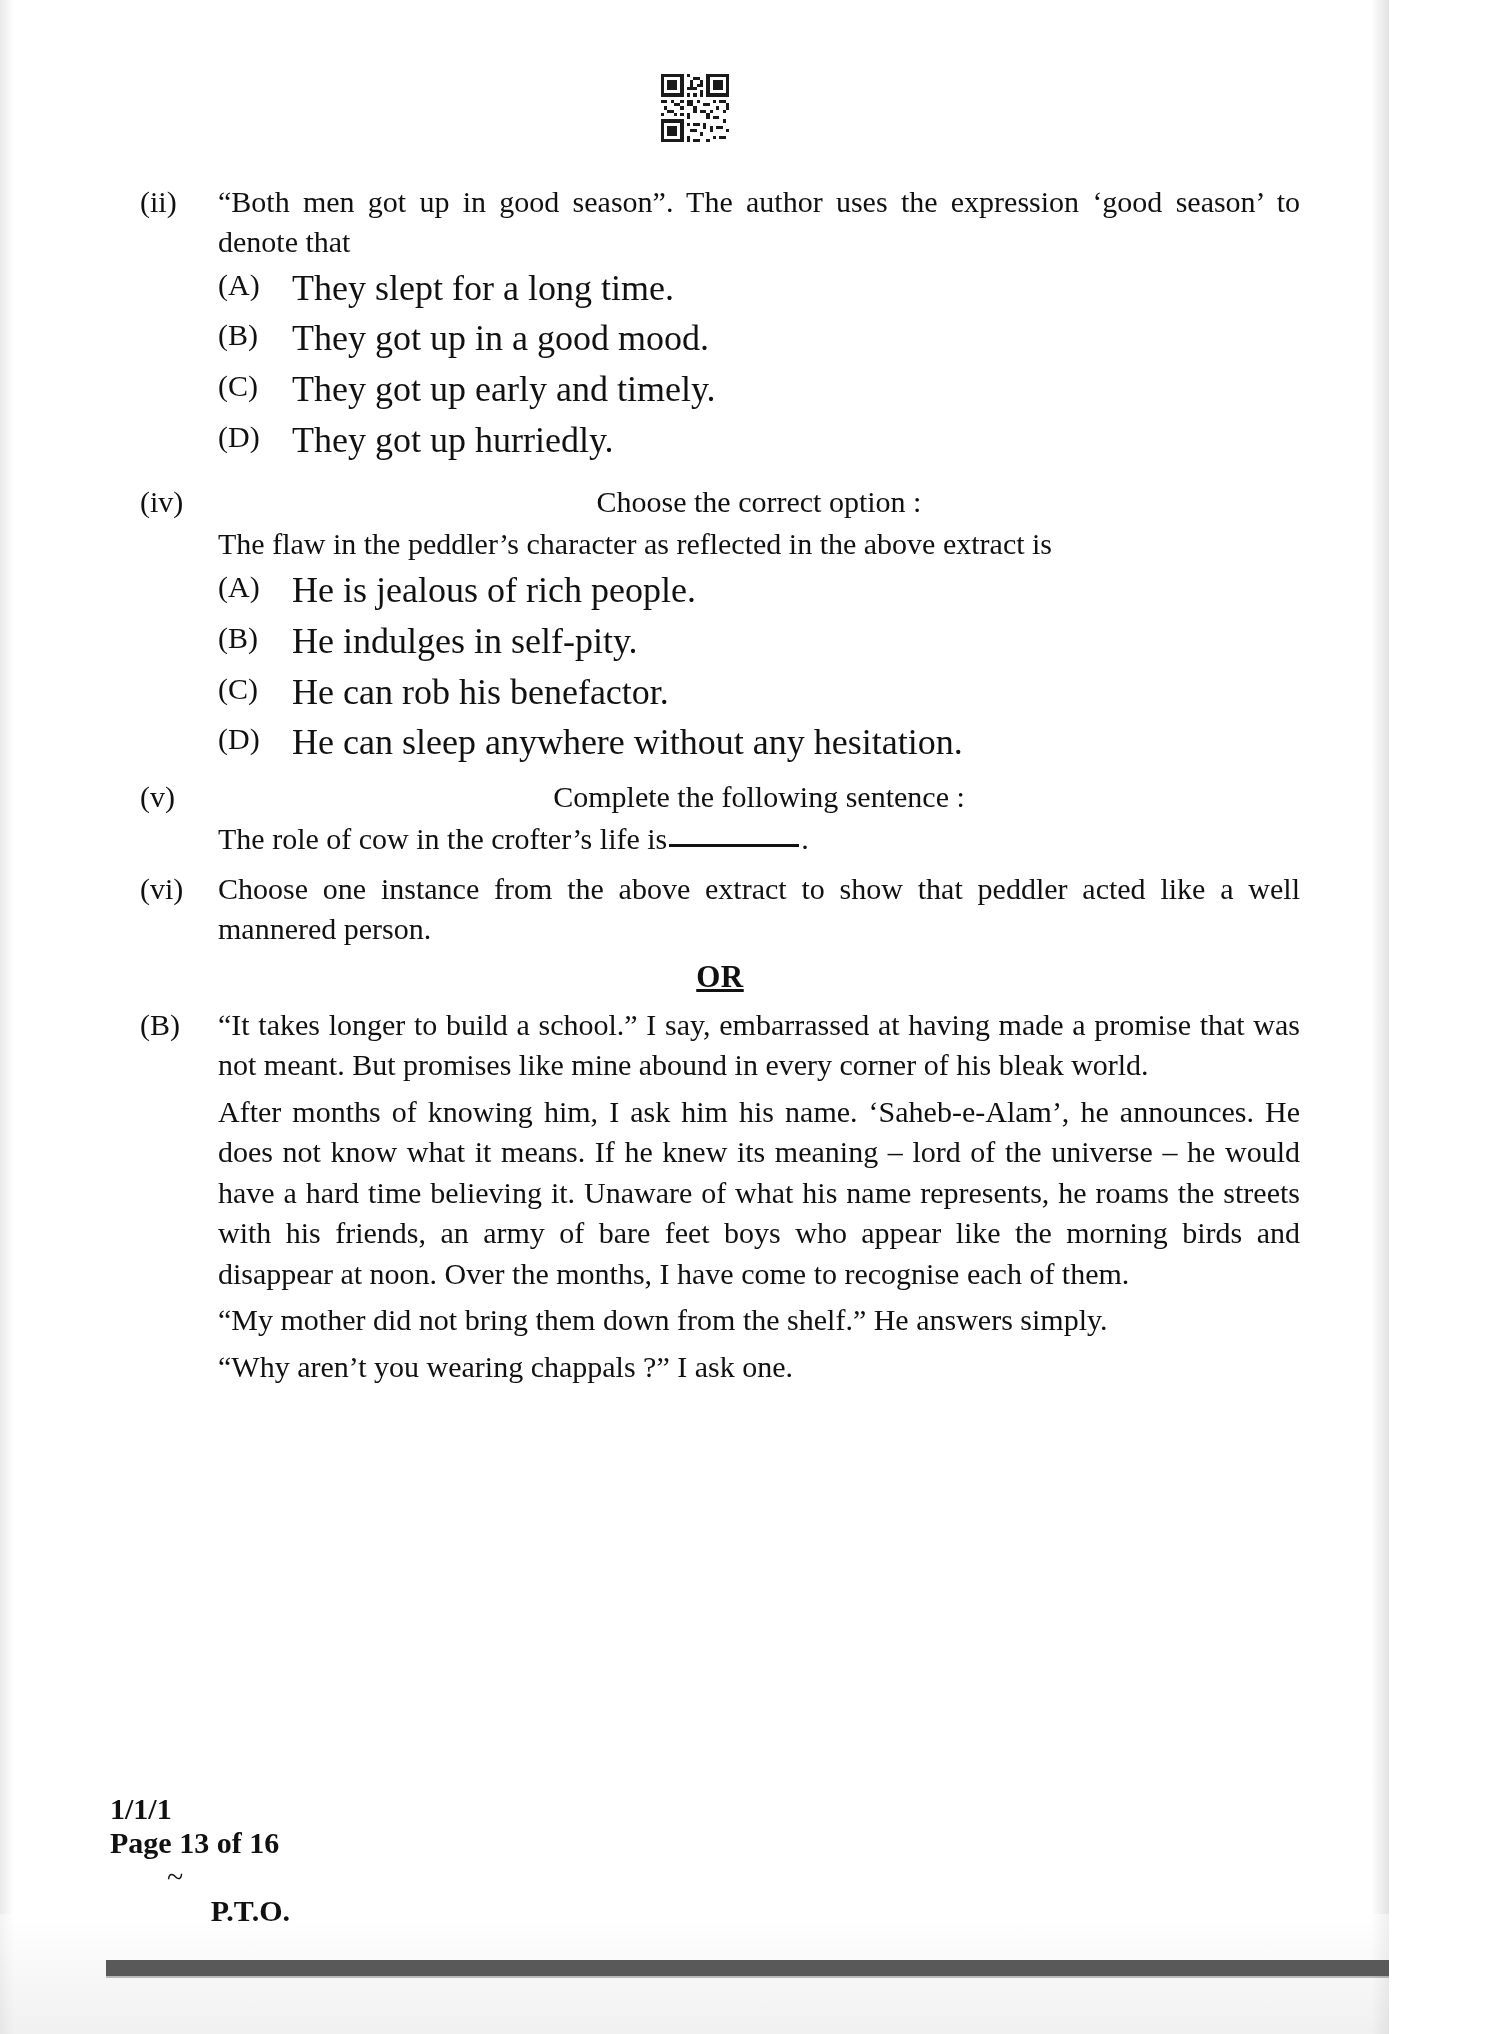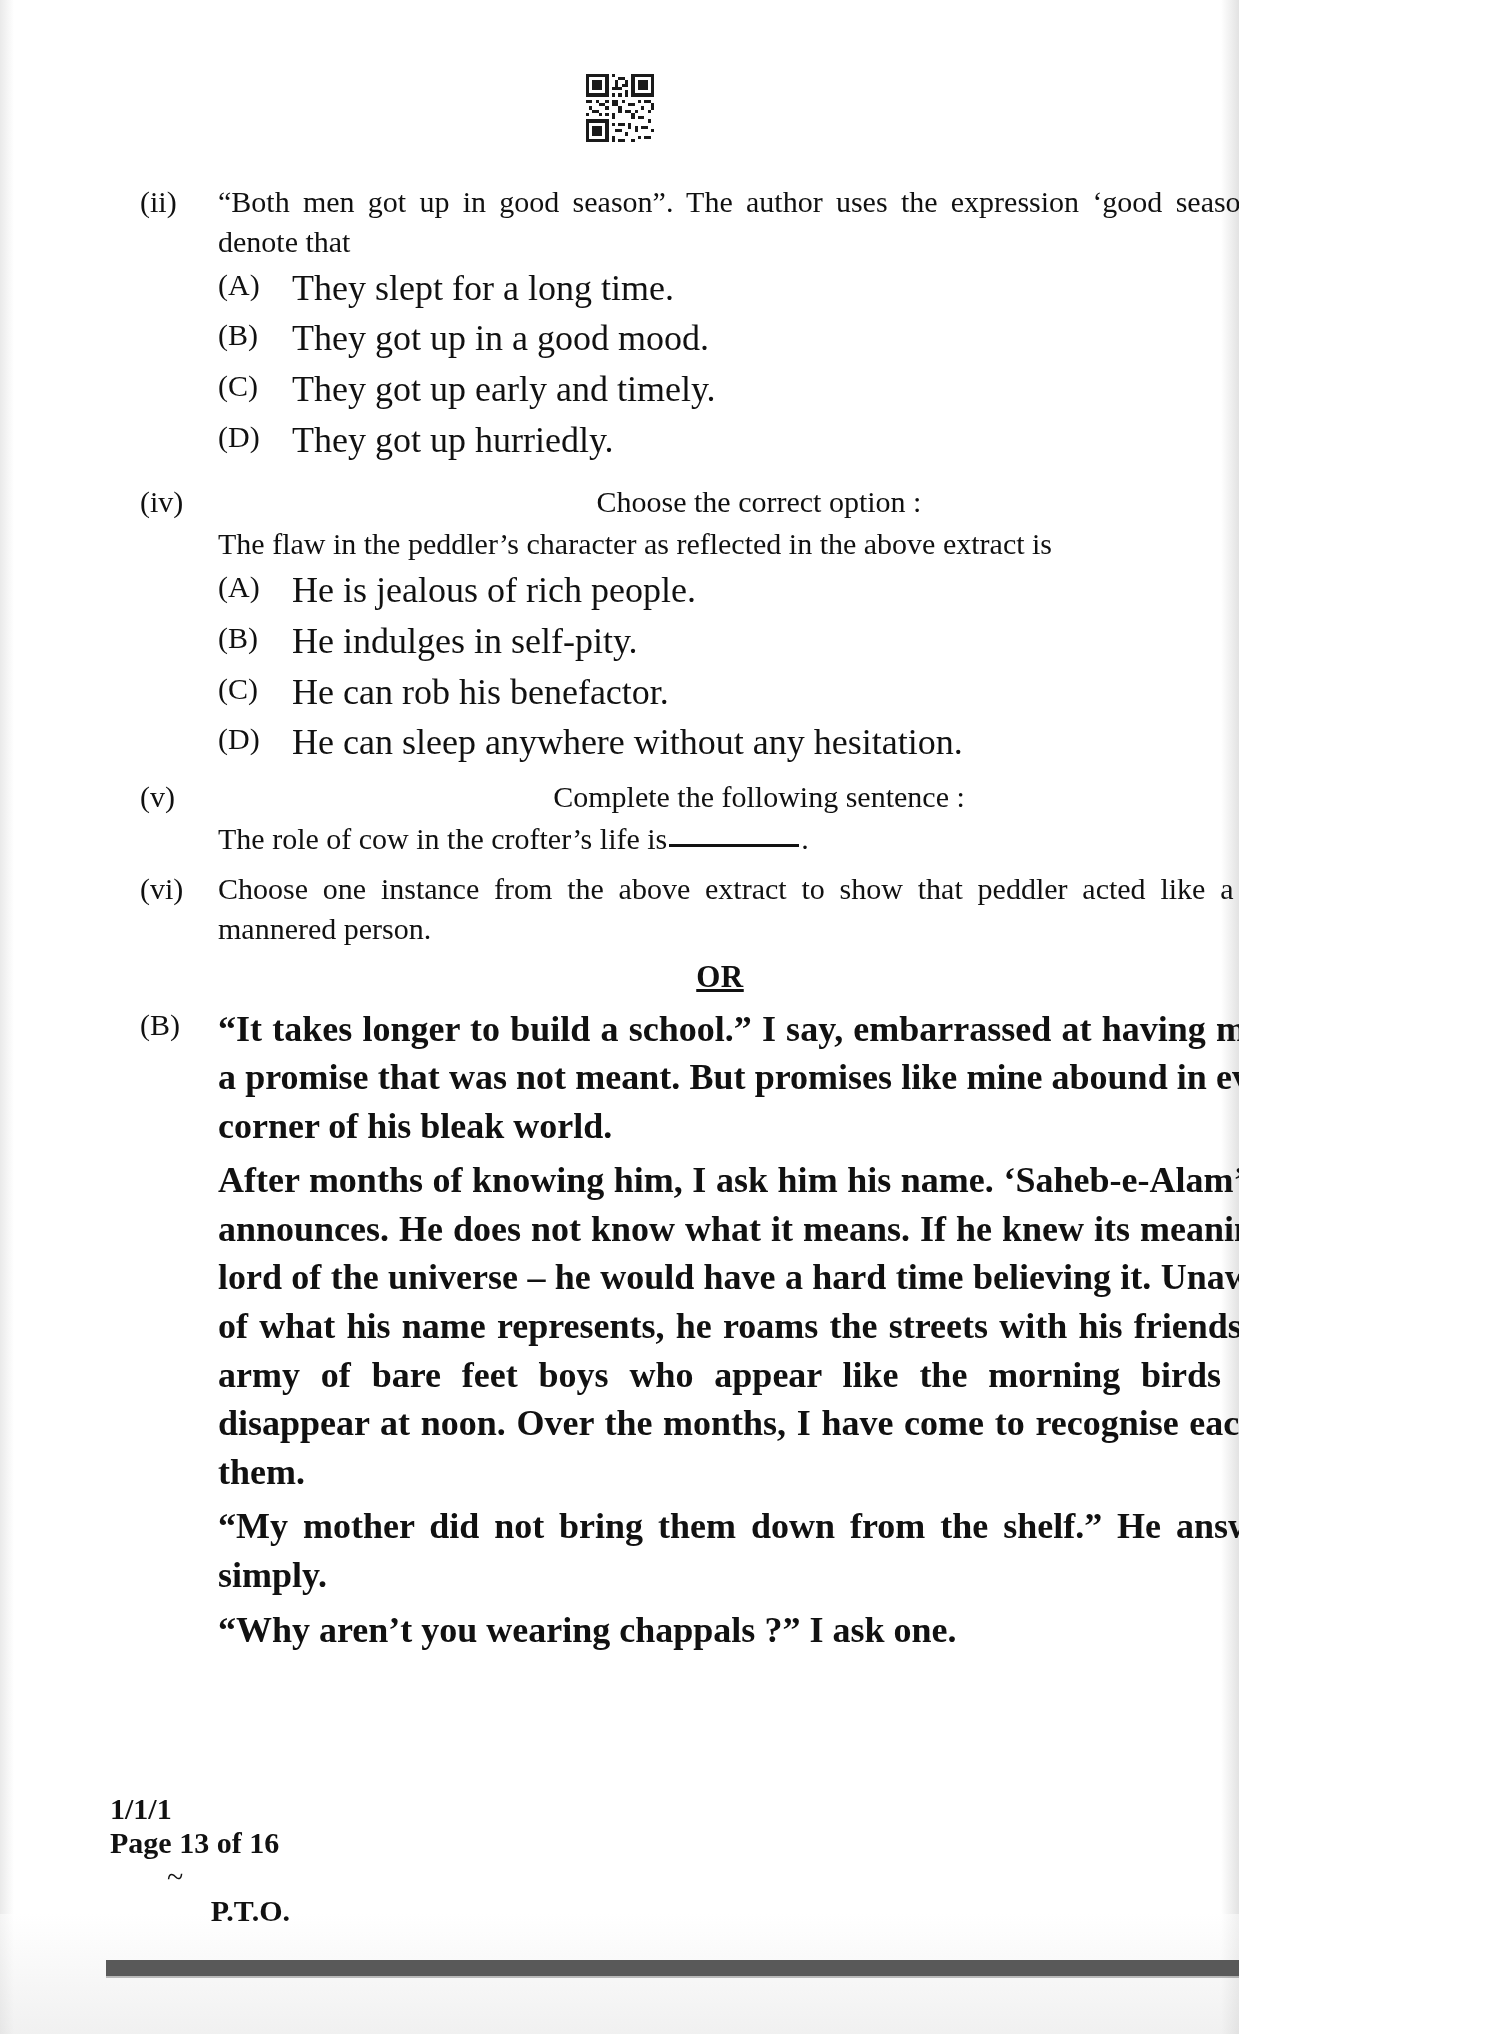--- a/index.html
+++ b/index.html
@@ -7,21 +7,21 @@
     margin: 0;
     padding: 0;
     background: #ffffff;
   }
   body {
     font-family: "Liberation Serif", "DejaVu Serif", serif;
     color: #111111;
   }
   .page {
     position: relative;
-    width: 1239px;
+    width: 1389px;
     height: 2034px;
     background: #ffffff;
     box-sizing: border-box;
     overflow: hidden;
   }
   
   .scan-edge-left {
     position: absolute;
     left: 0; top: 0;
     width: 14px; height: 100%;
@@ -119,26 +119,25 @@
   .or {
     text-align: center;
     font-weight: bold;
     font-size: 31px;
     margin: 10px 0 10px 0;
     letter-spacing: .5px;
     text-decoration: underline;
   }
 
   .para {
-    font-size: 36px;
+    font-size: 30px;
     line-height: 1.35;
     text-align: justify;
     text-justify: inter-word;
     margin-bottom: 6px;
-    font-weight: bold;
   }
   .para.last-left { text-align: left; }
 
   .blank-fill {
     display: inline-block;
     width: 130px;
     border-bottom: 3px solid #111;
     vertical-align: 2px;
     margin: 0 2px;
   }

